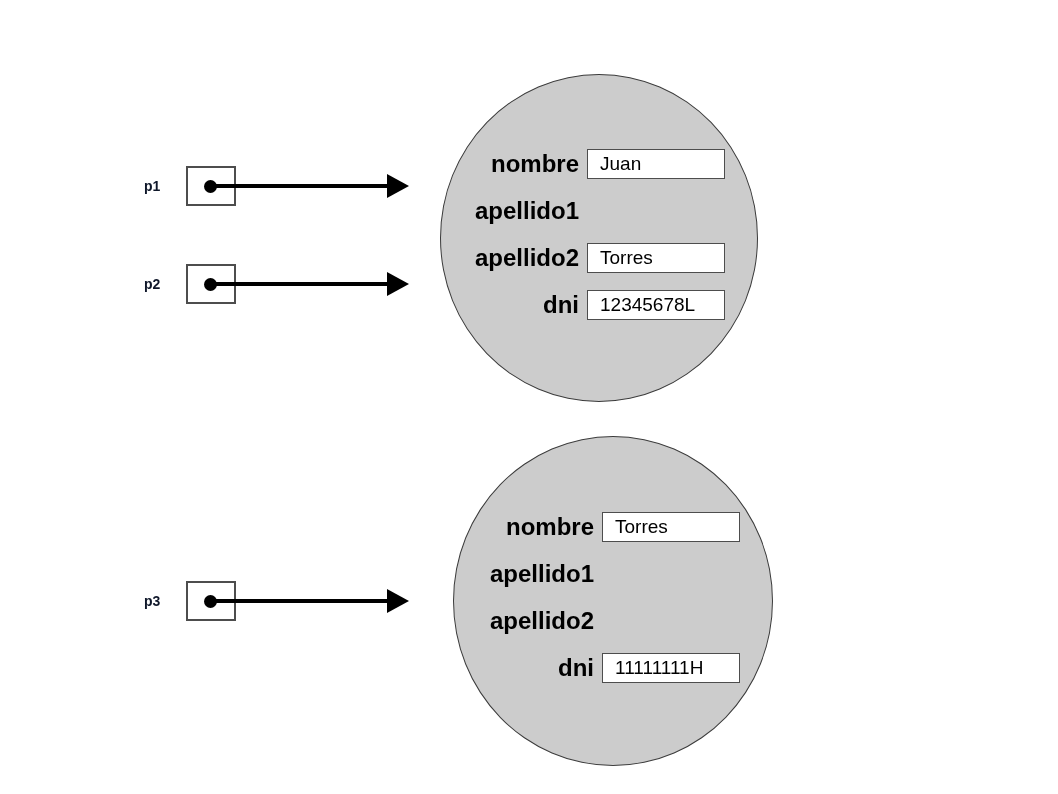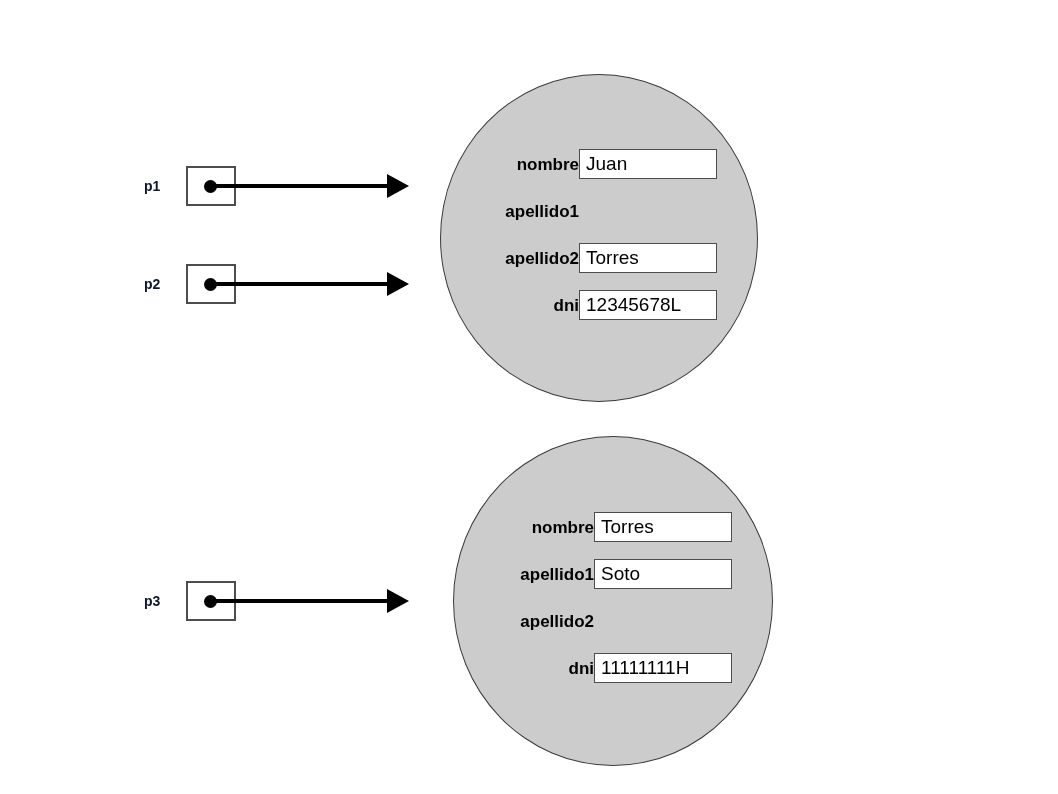--- a/index.html
+++ b/index.html
@@ -72,38 +72,39 @@
     display: flex;
     flex-direction: column;
     gap: 17px;
   }
   .field-row {
     display: flex;
     align-items: center;
     height: 30px;
   }
   .field-label {
-    font-size: 17px;
+    font-size: 24px;
     font-weight: bold;
     color: #000000;
     text-align: right;
     white-space: nowrap;
+    padding-right: 8px;
     line-height: 1;
   }
   .field-value {
     width: 138px;
     height: 30px;
     background: #ffffff;
     border: 1.5px solid #4d4d4d;
     box-sizing: border-box;
     font-size: 19px;
     color: #000000;
     display: flex;
     align-items: center;
-    padding-left: 6px;
+    padding-left: 12px;
     white-space: nowrap;
     overflow: hidden;
   }
 </style>
 </head>
 <body>
 
 <div id="canvas">
 
   <div class="object-node" style="left:440px; top:74px; width:318px; height:328px;">
@@ -134,21 +135,20 @@
   <div class="object-node" style="left:453px; top:436px; width:320px; height:330px;">
     <div class="fields" style="left:18px; top:75px; width:284px;">
 
       <div class="field-row">
         <div class="field-label" style="width:122px;">nombre</div>
         <div class="field-value">Torres</div>
       </div>
 
       <div class="field-row">
         <div class="field-label" style="width:122px;">apellido1</div>
-        <div class="field-value">Soto</div>
       </div>
 
       <div class="field-row">
         <div class="field-label" style="width:122px;">apellido2</div>
       </div>
 
       <div class="field-row">
         <div class="field-label" style="width:122px;">dni</div>
         <div class="field-value">11111111H</div>
       </div>

